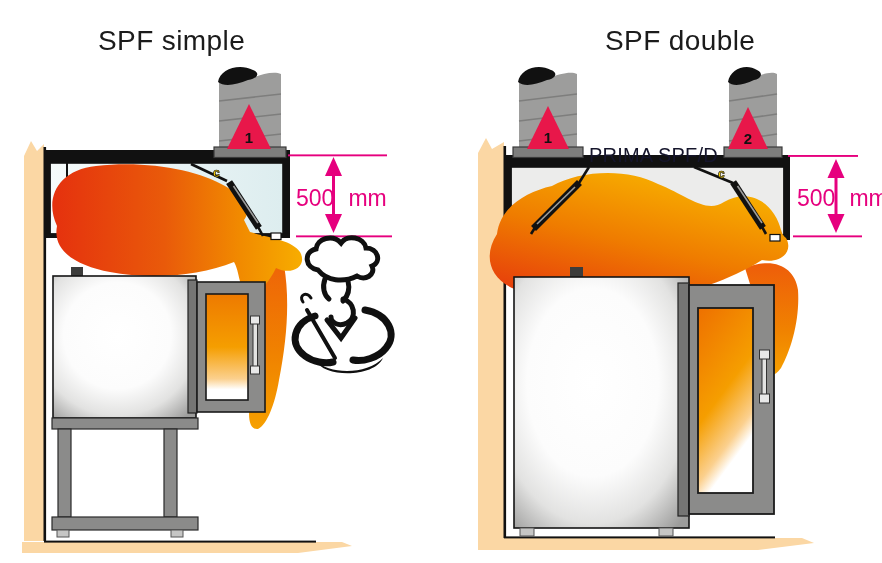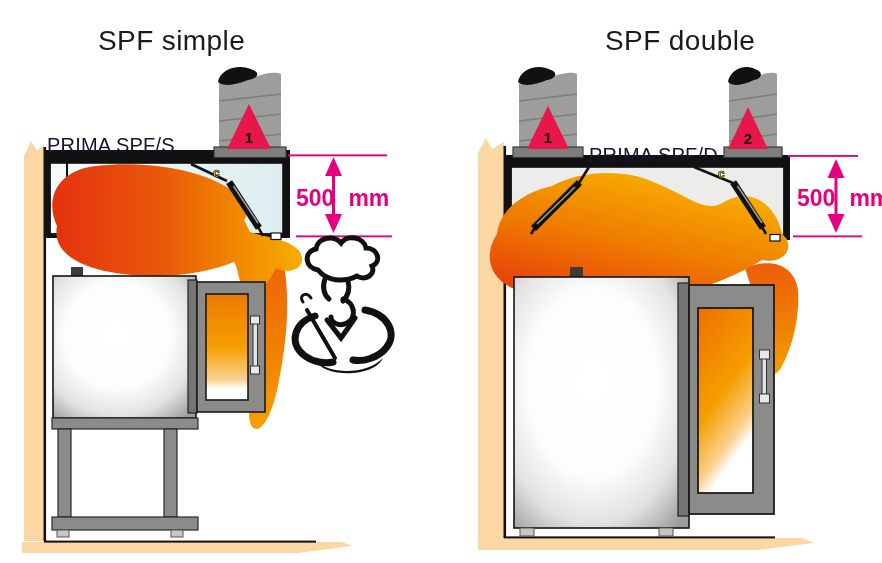--- a/index.html
+++ b/index.html
@@ -2,21 +2,21 @@
 <html><head>
 <meta charset="utf-8">
 <style>
   html,body{margin:0;padding:0;background:#ffffff;}
   .canvas{position:relative;width:882px;height:563px;background:#ffffff;overflow:hidden;
           font-family:"Liberation Sans","DejaVu Sans",sans-serif;}
   svg{position:absolute;left:0;top:0;}
   .overlay{position:absolute;white-space:nowrap;}
   .title{font-size:28px;font-weight:500;color:#1b1b1b;letter-spacing:0.4px;margin-left:20px;}
   .hood-label{font-size:20px;font-weight:400;color:#15152b;letter-spacing:0.2px;}
-  .dim{display:flex;gap:14px;font-size:23px;font-weight:700;color:#e6007e;}
+  .dim{display:flex;gap:14px;font-size:23px;font-weight:400;color:#e6007e;}
   .tri-num{font-size:15px;font-weight:700;color:#111;width:16px;text-align:center;}
 </style>
 </head>
 <body>
 
 <div class="canvas">
 
 <svg width="882" height="563" viewBox="0 0 882 563">
   <defs>
     <linearGradient id="flameL" x1="0" y1="0" x2="1" y2="0">
@@ -226,21 +226,20 @@
       <rect x="762" y="356" width="4.5" height="42" fill="#e3e3e2" stroke="#333" stroke-width="1"></rect>
       <rect x="759.5" y="350" width="10" height="9" fill="#e8e8e8" stroke="#333" stroke-width="1"></rect>
       <rect x="759.5" y="394" width="10" height="9" fill="#e8e8e8" stroke="#333" stroke-width="1"></rect>
     </g>
   </g>
 </svg>
 
 <div class="overlay title" style="left:78px;top:25px;">SPF simple</div>
 <div class="overlay title" style="left:585px;top:25px;">SPF double</div>
 
-<div class="overlay hood-label" style="left:47px;top:134px;">PRIMA SPF/S</div>
 <div class="overlay hood-label" style="left:589px;top:144px;">PRIMA SPF/D</div>
 
 <div class="overlay dim" style="left:296px;top:185px;">
   <span>500</span>
       <span>mm</span>
 </div>
 <div class="overlay dim" style="left:797px;top:185px;">
   <span>500</span>
       <span>mm</span>
 </div>

